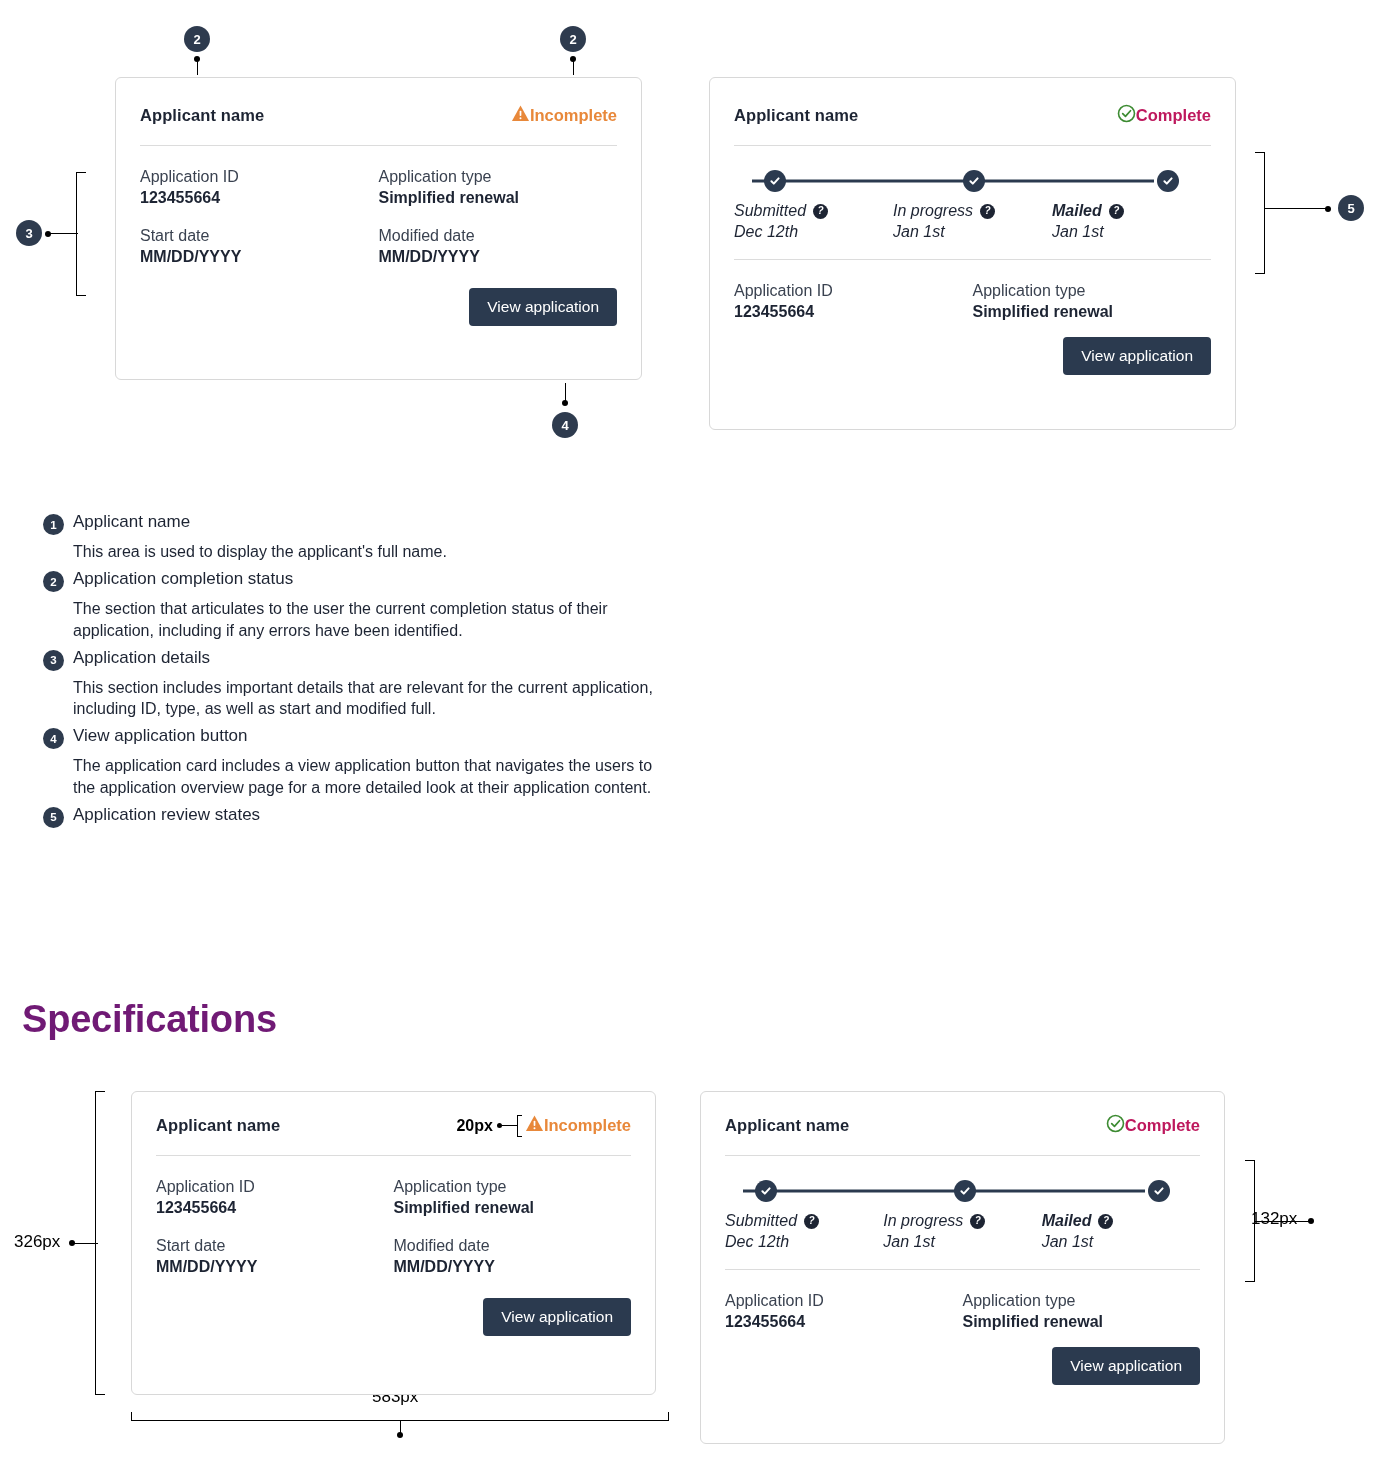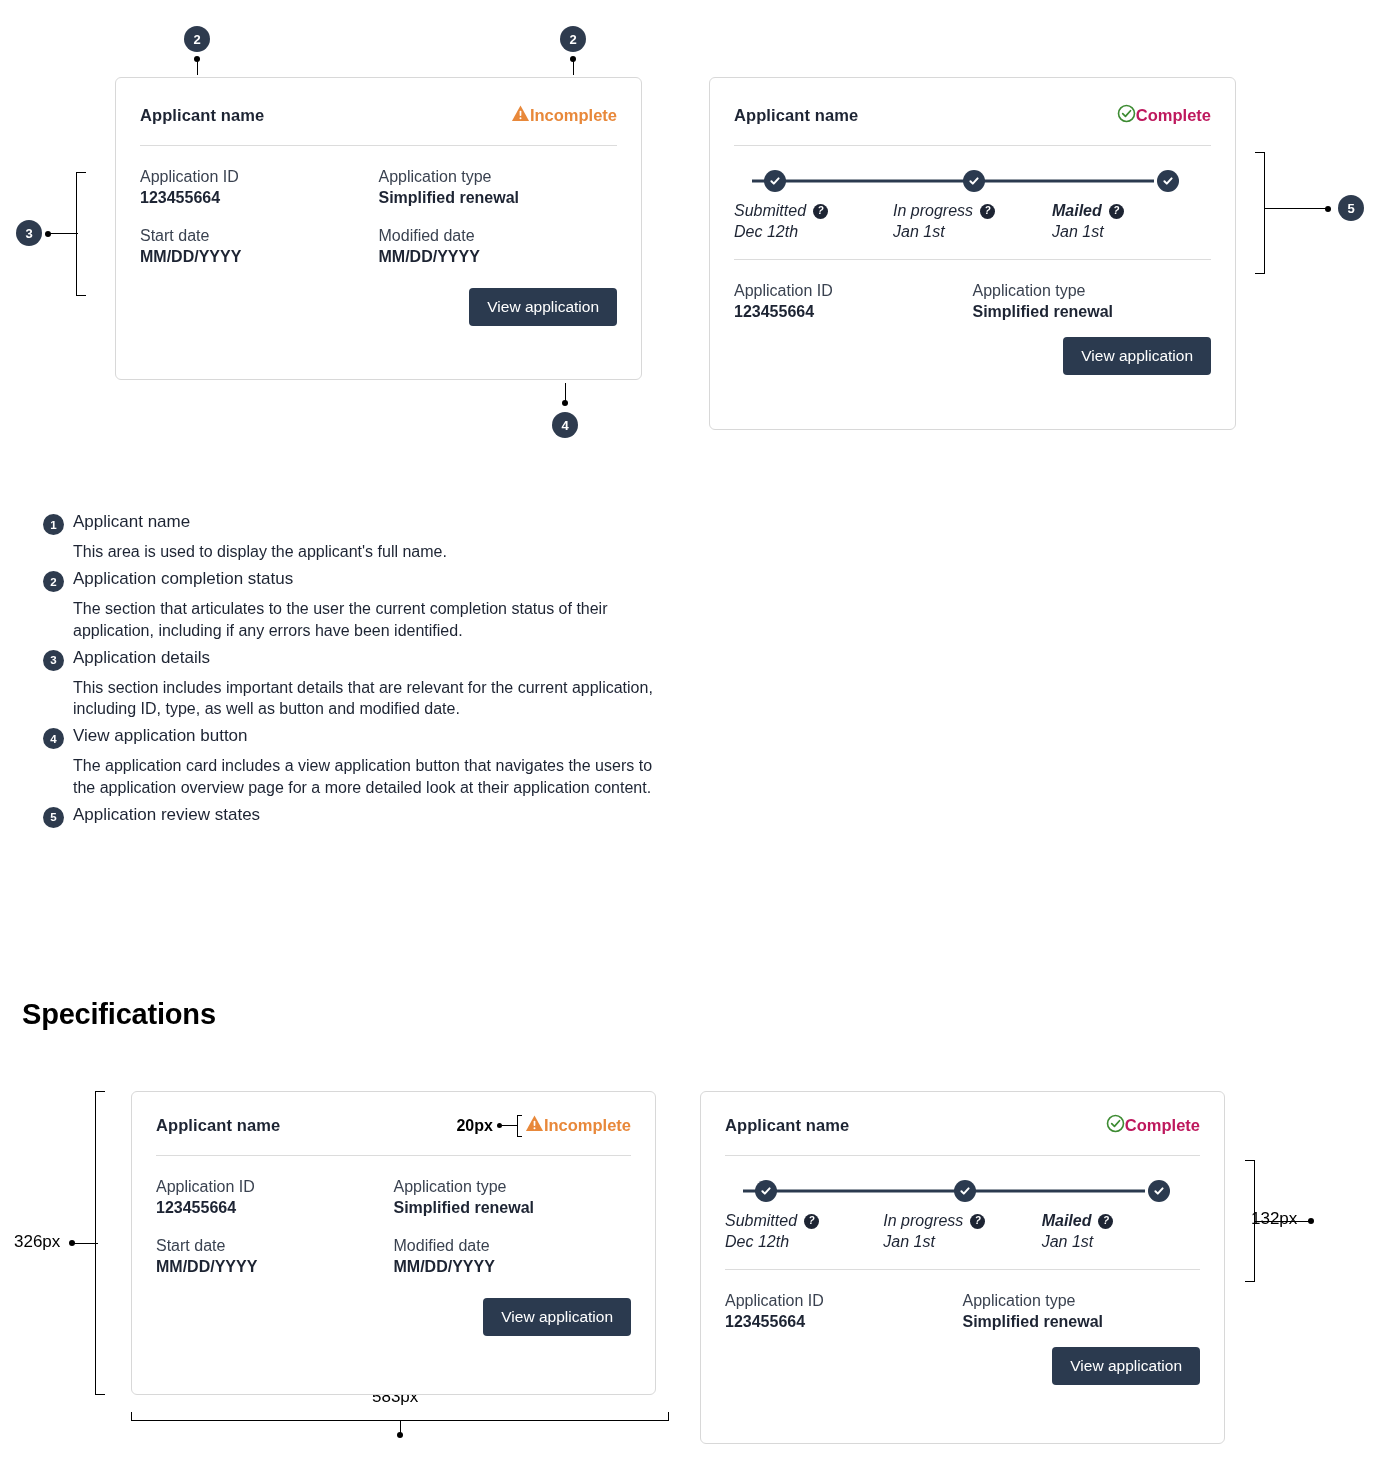--- a/index.html
+++ b/index.html
@@ -227,23 +227,23 @@
     font-size: 16px;
     color: #1d2433;
     line-height: 1.33;
     margin: 6px 0 0 30px;
     max-width: 585px;
   }
 
   
   .spec-heading {
     position: absolute;
-    font-size: 29px;
+    font-size: 38px;
     font-weight: bold;
-    color: #000000;
+    color: #701a75;
     letter-spacing: -0.2px;
   }
   .spec-inline-dim {
     font-size: 16px;
     color: #000;
     margin-right: 4px;
   }
   .inline-measure {
     display: flex;
     align-items: center;
@@ -421,21 +421,21 @@
         <div class="legend-title">Application completion status</div>
       </div>
       <div class="legend-desc">The section that articulates to the user the current completion status of their application, including if any errors have been identified.</div>
     </div>
 
     <div class="legend-item">
       <div class="legend-head">
         <div class="legend-num">3</div>
         <div class="legend-title">Application details</div>
       </div>
-      <div class="legend-desc">This section includes important details that are relevant for the current application, including ID, type, as well as button and modified date.</div>
+      <div class="legend-desc">This section includes important details that are relevant for the current application, including ID, type, as well as start and modified full.</div>
     </div>
 
     <div class="legend-item">
       <div class="legend-head">
         <div class="legend-num">4</div>
         <div class="legend-title">View application button</div>
       </div>
       <div class="legend-desc">The application card includes a view application button that navigates the users to the application overview page for a more detailed look at their application content.</div>
     </div>
 

